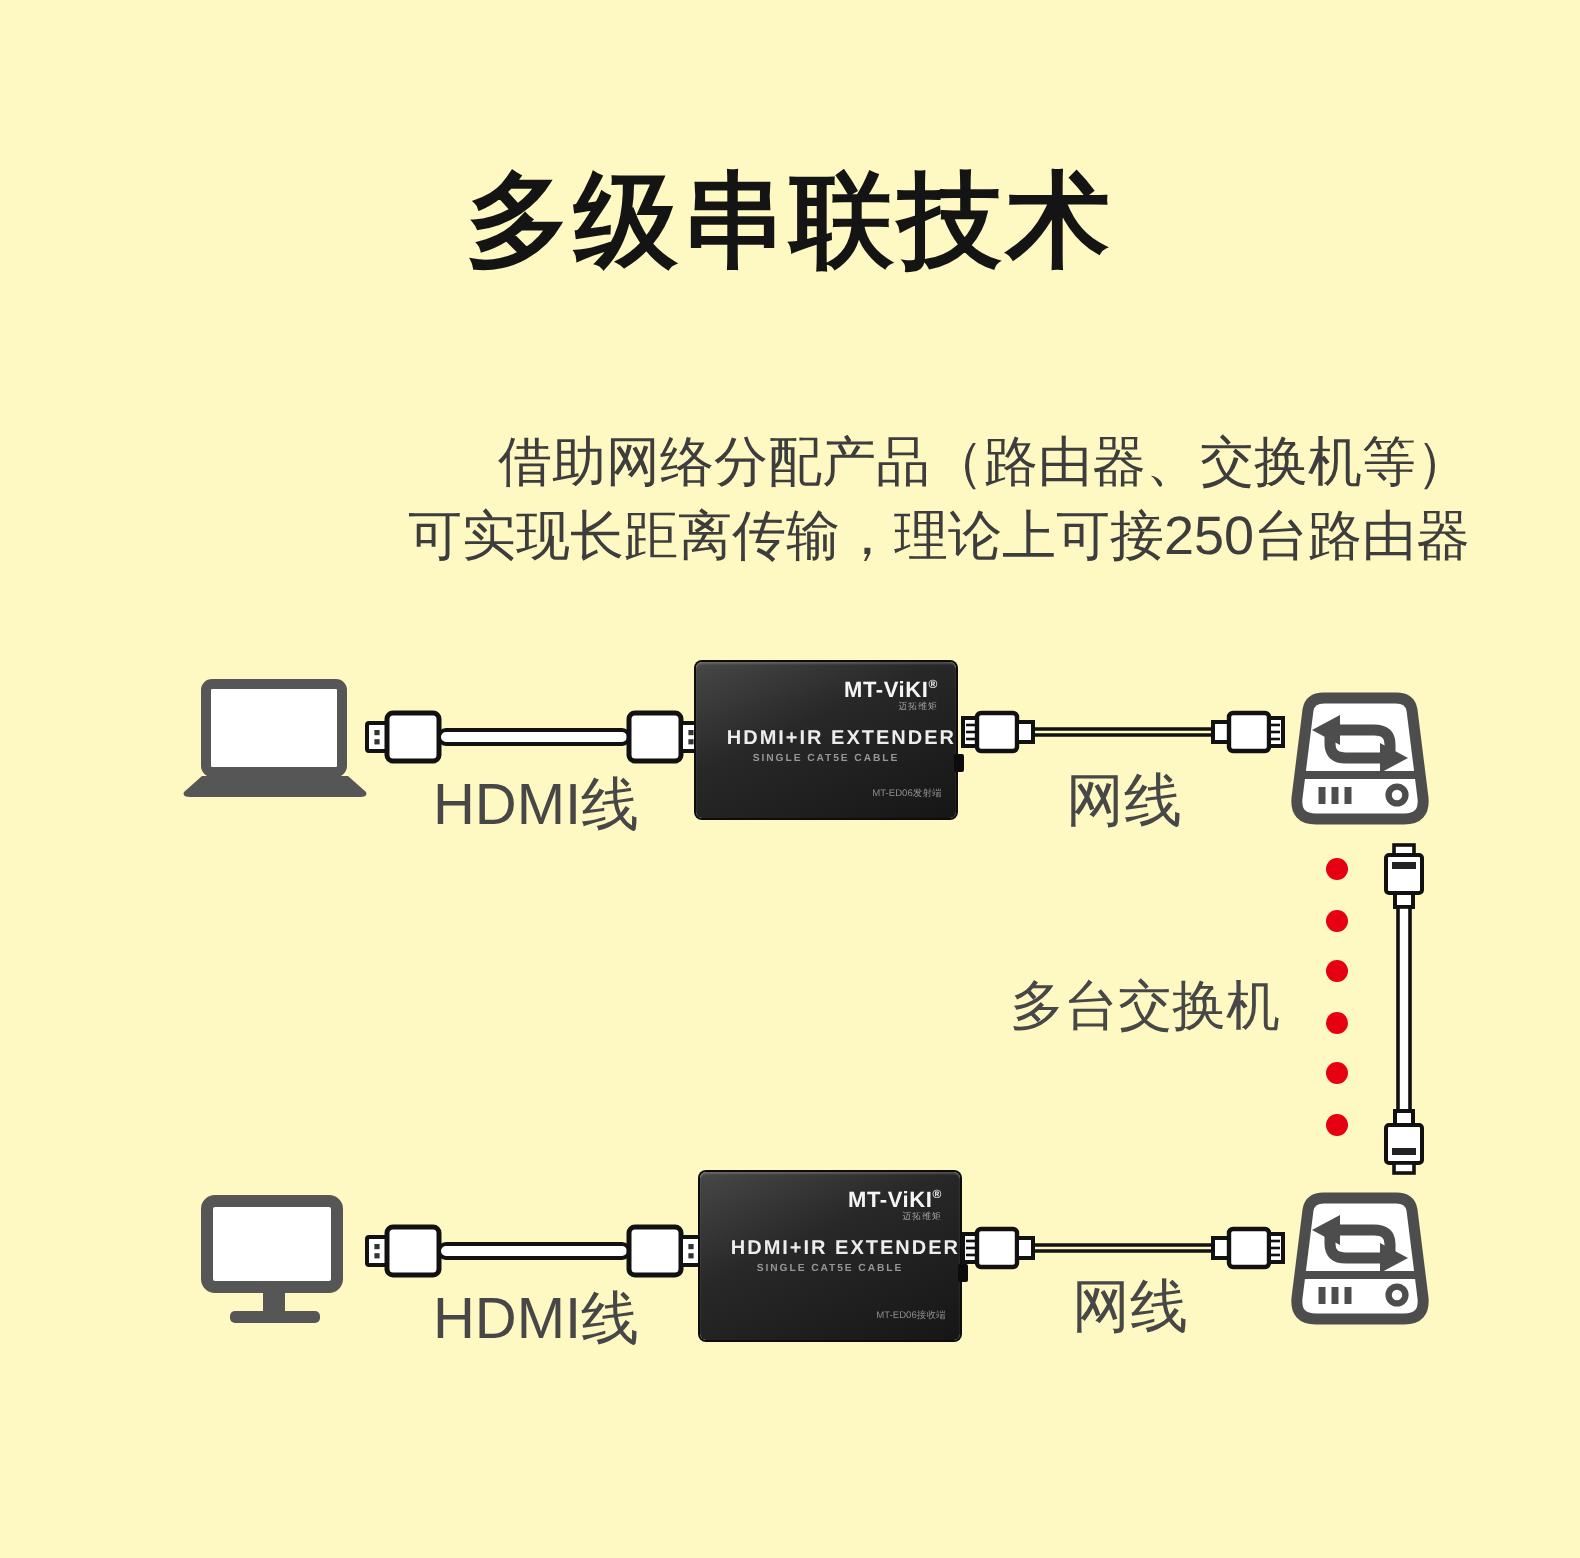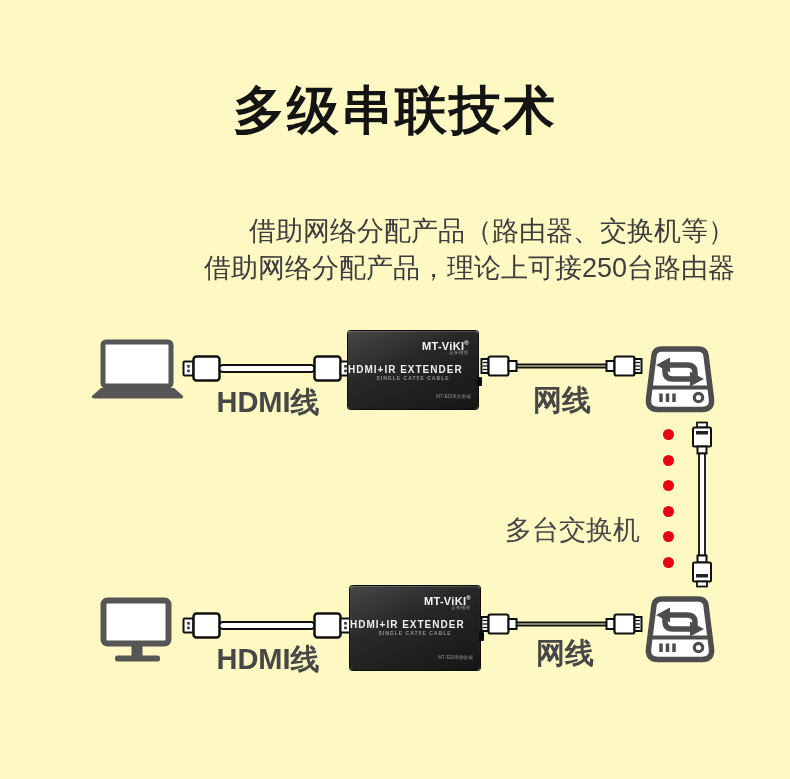--- a/index.html
+++ b/index.html
@@ -12,58 +12,58 @@
     position:absolute; left:0; right:0; top:76px;
     text-align:center; font-size:52px; font-weight:bold;
     color:#141414; letter-spacing:2px;
   }
   .subtitle {
     position:absolute; left:0; right:55px; top:201px;
     text-align:right; font-size:27px; line-height:37px; color:#3d3d3d;margin-top:12px;
   }
   .abs { position:absolute; }
   .lbl { position:absolute; text-align:center; color:#474747; white-space:nowrap; }
-  .lbl-lg  { font-size:29px;font-weight:bold; }
+  .lbl-lg  { font-size:29px; }
   .lbl-md  { font-size:27px; }
   .lbl-dark{ color:#3a3a3a; }
 
   
   .device {
     position:absolute; width:130px;
     background:linear-gradient(155deg,#474747 0%,#282828 40%,#161616 100%);
     border-radius:3px;
     box-shadow:0 0 0 1px #0c0c0c, inset 0 1px 1px rgba(255,255,255,.18);
   }
   .dev-logo { position:absolute; top:7px; right:9px; color:#f5f5f5;
     font-size:11px; font-weight:bold; letter-spacing:.3px; line-height:11px; }
   .dev-logo sup { font-size:6px; }
   .dev-brand-sub { position:absolute; top:19px; right:9px; color:#a6a6a6;
     font-size:8px; letter-spacing:1px; transform:scale(.55);
     transform-origin:top right; white-space:nowrap; }
-  .dev-product { position:absolute; top:33px; left:0; right:0; text-align:left;
+  .dev-product { position:absolute; top:33px; left:0; right:0; text-align:right;
     color:#ededed; font-weight:bold; font-size:10px; letter-spacing:1px; white-space:nowrap; }
   .dev-product-sub { position:absolute; top:45px; left:0; right:0; text-align:center;
     color:#969696; font-weight:bold; font-size:8px; letter-spacing:1.5px;
     transform:scale(.64); transform-origin:center top; white-space:nowrap; }
   .dev-model { position:absolute; bottom:9px; right:7px; color:#8d8d8d;
     font-size:8px; transform:scale(.6); transform-origin:bottom right; white-space:nowrap; }
   .dev-nub { position:absolute; top:46px; right:-4px; width:5px; height:9px;
     background:#0c0c0c; border-radius:1px; }
 
   .red-dot { position:absolute; left:0; width:11px; height:11px; border-radius:50%; }
 </style>
 </head>
 <body>
 
 <div class="canvas">
 
   <div class="page-title">多级串联技术</div>
   <div class="subtitle">
     <div>借助网络分配产品（路由器、交换机等）</div>
-    <div>借助网络分配产品，理论上可接250台路由器</div>
+    <div>可实现长距离传输，理论上可接250台路由器</div>
   </div>
 
   <svg class="abs" style="left:72px;top:338px" width="113" height="62" viewBox="0 0 113 62">
     <rect x="31" y="4" width="68" height="44" rx="3" fill="#ffffff" stroke="#565656" stroke-width="5"></rect>
     <path d="M29,50 H102 L111,58 Q112,60.5 108,60.5 H23 Q19,60.5 20,58 Z" fill="#565656"></path>
   </svg>
 
   <svg class="abs" style="left:182px;top:352px" width="170" height="33" viewBox="0 0 170 33">
     <rect x="1.5" y="9.5" width="10" height="14" rx="1" fill="#fff" stroke="#111" stroke-width="2"></rect>
     <rect x="5.2" y="13" width="2.6" height="2.6" fill="#333"></rect>
@@ -130,21 +130,21 @@
     <rect x="9" y="1.5" width="10" height="5" fill="#fff" stroke="#111" stroke-width="1.8"></rect>
     <rect x="5" y="6.5" width="18" height="19" rx="1.5" fill="#fff" stroke="#111" stroke-width="2"></rect>
     <rect x="8" y="10" width="12" height="3.5" fill="#222"></rect>
     <rect x="9.5" y="25.5" width="9" height="7" fill="#fff" stroke="#111" stroke-width="2"></rect>
     <rect x="11" y="32.5" width="6" height="102" fill="#fff" stroke="#111" stroke-width="1.8"></rect>
     <rect x="9.5" y="134.5" width="9" height="7" fill="#fff" stroke="#111" stroke-width="2"></rect>
     <rect x="5" y="141.5" width="18" height="19" rx="1.5" fill="#fff" stroke="#111" stroke-width="2"></rect>
     <rect x="8" y="153" width="12" height="3.5" fill="#222"></rect>
     <rect x="9" y="160.5" width="10" height="5" fill="#fff" stroke="#111" stroke-width="1.8"></rect>
   </svg>
-  <div class="lbl lbl-md" style="left:500px;top:512px;width:145px">多台交换机</div>
+  <div class="lbl lbl-md" style="left:500px;top:485px;width:145px">多台交换机</div>
 
   <svg class="abs" style="left:97px;top:594px" width="80" height="70" viewBox="0 0 80 70">
     <rect x="6.5" y="6.5" width="65" height="43" rx="4" fill="#ffffff" stroke="#565656" stroke-width="6"></rect>
     <rect x="34.5" y="52" width="11" height="10" fill="#565656"></rect>
     <rect x="18" y="61.5" width="45" height="6" rx="2.5" fill="#565656"></rect>
   </svg>
 
   <svg class="abs" style="left:182px;top:609px" width="170" height="33" viewBox="0 0 170 33">
     <rect x="1.5" y="9.5" width="10" height="14" rx="1" fill="#fff" stroke="#111" stroke-width="2"></rect>
     <rect x="5.2" y="13" width="2.6" height="2.6" fill="#333"></rect>

